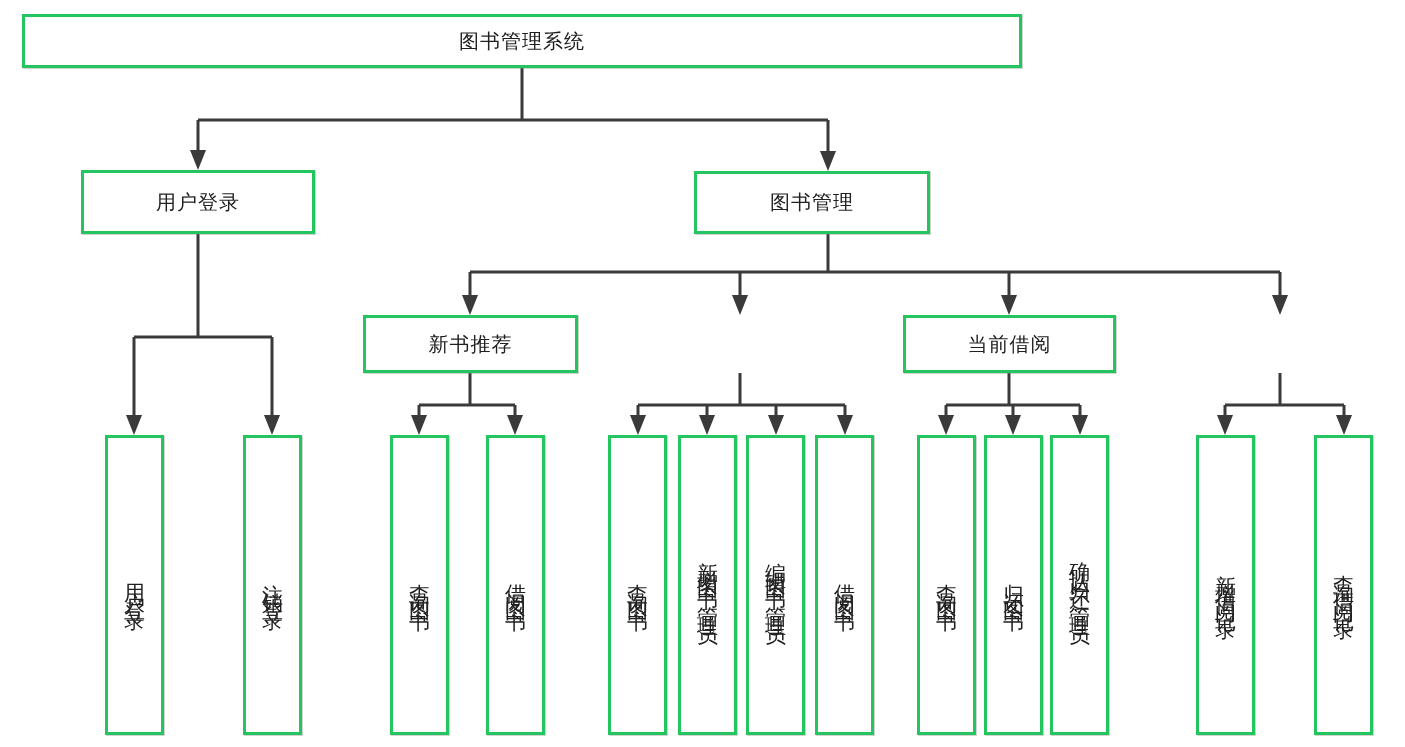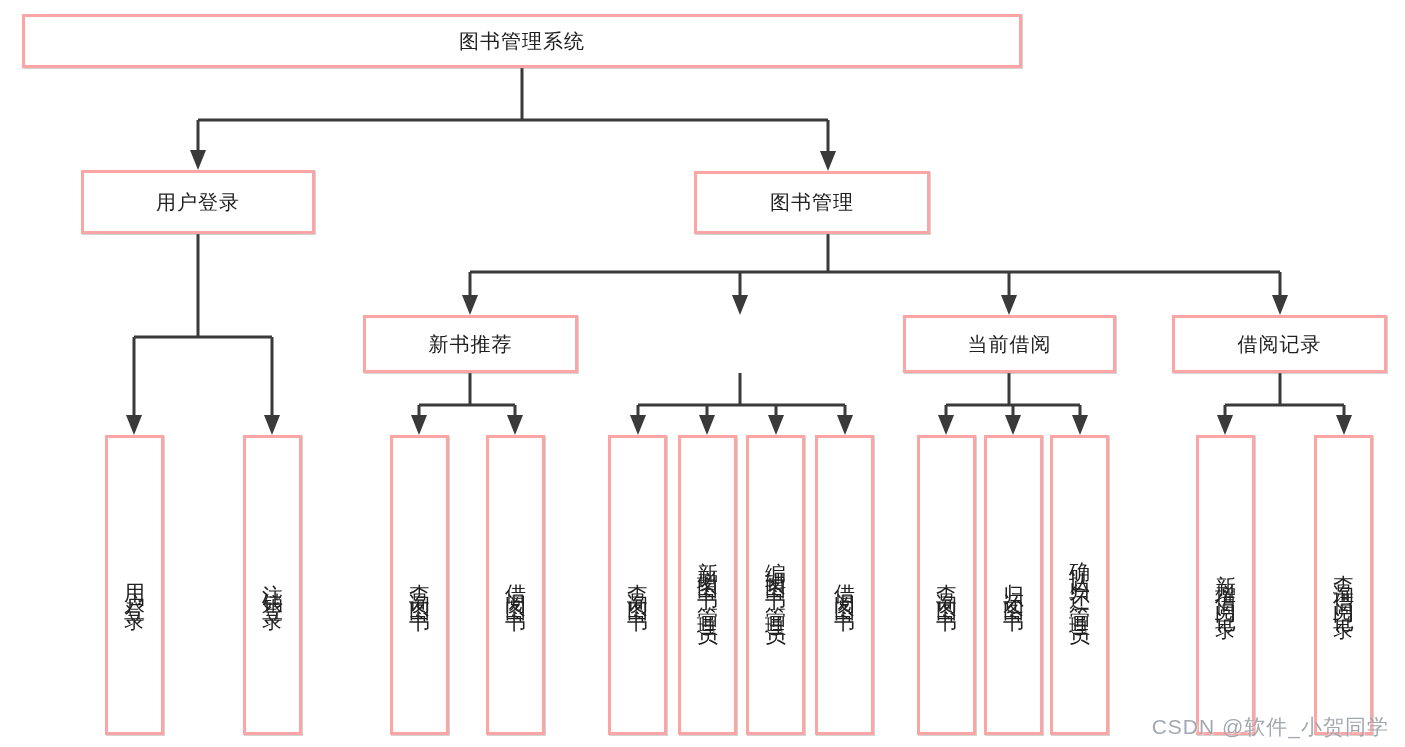--- a/index.html
+++ b/index.html
@@ -8,21 +8,21 @@
     width:1405px;height:747px;
     background:#ffffff;
     font-family:"Liberation Sans","DejaVu Sans",sans-serif;
     overflow:hidden;
   }
   #wires{position:absolute;left:0;top:0;z-index:1;}
   .node{
     position:absolute;
     box-sizing:border-box;
     background:#ffffff;
-    border:3px solid #fca5a5;
+    border:3px solid #22c55e;
     box-shadow:1px 1px 0 rgba(130,130,130,.35);
     display:flex;align-items:center;justify-content:center;
     font-size:20px;color:#202020;
     z-index:2;
     letter-spacing:1px;
   }
   .leaf{top:435px;width:59px;height:300px;}
   .leaf .vtext{
     writing-mode:vertical-rl;
     text-orientation:mixed;
@@ -111,23 +111,20 @@
   <div class="node p-mgmt">
     <span>图书管理</span>
   </div>
 
   <div class="node p-newbook">
     <span>新书推荐</span>
   </div>
   <div class="node p-current">
     <span>当前借阅</span>
   </div>
-  <div class="node p-records">
-    <span>借阅记录</span>
-  </div>
 
   <div class="node leaf p-l-userlogin">
     <span class="vtext">用户登录</span>
   </div>
   <div class="node leaf p-l-logout">
     <span class="vtext">注销登录</span>
   </div>
 
   <div class="node leaf p-l-query1">
     <span class="vtext">查询图书</span>
@@ -159,15 +156,14 @@
     <span class="vtext">确认归还（管理员）</span>
   </div>
 
   <div class="node leaf p-l-addrec">
     <span class="vtext">新增借阅记录</span>
   </div>
   <div class="node leaf p-l-queryrec">
     <span class="vtext">查询借阅记录</span>
   </div>
 
-  <div id="watermark">CSDN @软件_小贺同学</div>
 
 </div>
 
 </body></html>

